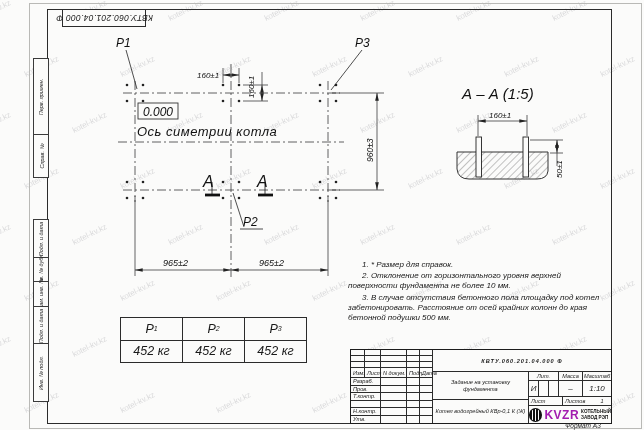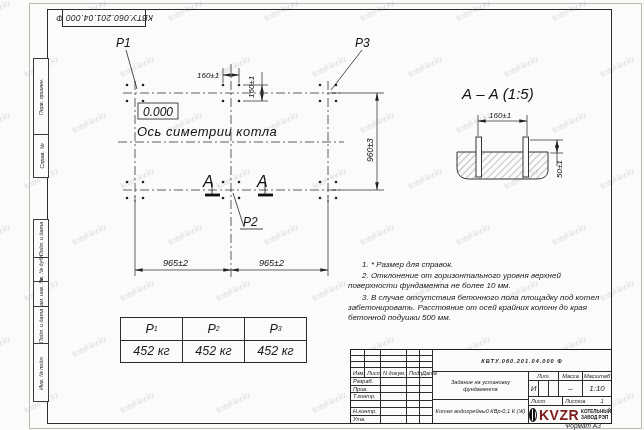--- a/index.html
+++ b/index.html
@@ -36,21 +36,21 @@
   .tb{left:350px;top:349px;width:260px;height:73px;border:1.6px solid #1c1c1c;background:#fbfbfa;font-style:italic;}
   .tb .cell{position:absolute;box-sizing:border-box;border-right:1px solid #2b2b2b;border-bottom:1px solid #2b2b2b;font-size:5.6px;display:flex;align-items:center;padding-left:2px;color:#1c1c1c;}
   .tb .c-center{justify-content:center;padding-left:0;}
   .tb .noright{border-right:none;}
   .tb .nobottom{border-bottom:none;}
   .docnum{font-size:13.5px;letter-spacing:1px;font-weight:bold;font-style:italic;}
   .tb-title{font-size:10.5px;line-height:1.18;text-align:center;}
   .tb-product{font-size:7px;line-height:1.25;text-align:center;}
   .logo-wrap{display:flex;align-items:center;gap:2px;justify-content:center;width:100%;}
   .logo-mark{width:12px;height:12px;border-radius:50%;background:repeating-linear-gradient(90deg,#111 0 2px,#fdfdfd 2px 3px);border:1px solid #111;}
-  .logo-text{font-weight:bold;font-style:normal;font-size:14px;letter-spacing:.5px;color:#7f1d1d;}
+  .logo-text{font-weight:bold;font-style:normal;font-size:12px;letter-spacing:.5px;color:#a21caf;}
   .logo-sub{font-style:normal;font-size:4.6px;line-height:1.15;color:#111;font-weight:bold;}
   .format-label{left:552px;top:422px;width:62px;text-align:center;font-size:6.5px;font-style:italic;color:#222;}
   svg text{font-family:"Liberation Sans",sans-serif;font-style:italic;fill:#111;}
 </style>
 </head>
 <body>
 
 <div id="watermarks" class="abs">
     <span class="wm" style="left: -25px; top: 6px;">kotel-kv.kz</span>
     <span class="wm" style="left: 71px; top: 6px;">kotel-kv.kz</span>

